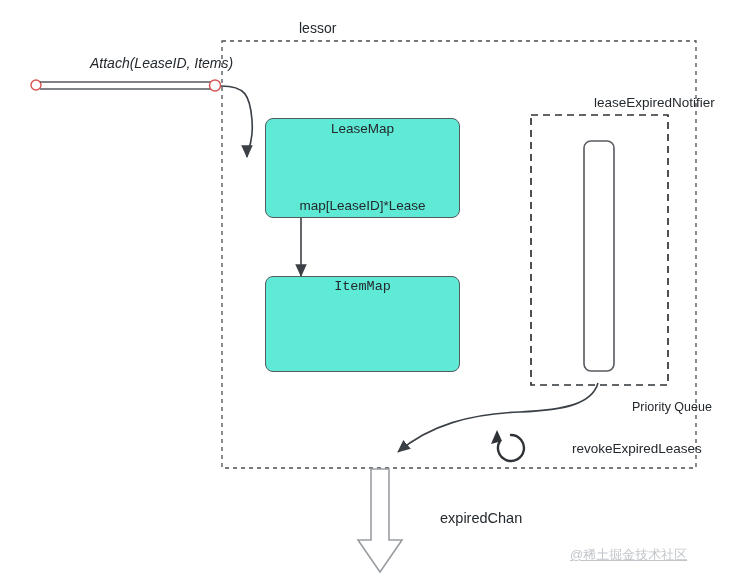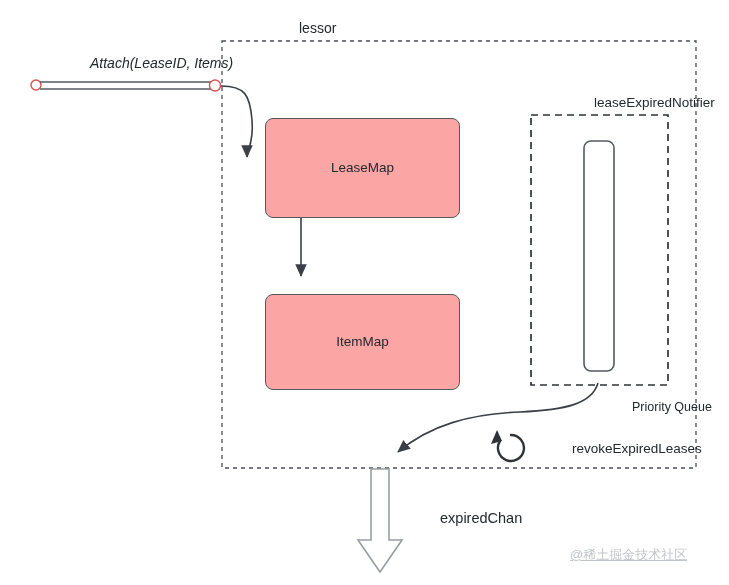--- a/index.html
+++ b/index.html
@@ -55,40 +55,41 @@
   }
   .lbl-expiredchan {
     left: 392px;
     top: 510px;
     font-size: 14.5px;
   }
   .box {
     position: absolute;
     border: 1.6px solid #555a5f;
     border-radius: 8px;
-    background: #fca5a5;
+    background: #5eead4;
     display: flex;
     flex-direction: column;
     align-items: center;
-    justify-content: center;
+    justify-content: space-between;
     color: #24292e;
     font-size: 13.5px;
     line-height: 1.55;
   }
   .box-leasemap {
     left: 265px;
     top: 118px;
     width: 193px;
     height: 98px;
   }
   .box-itemmap {
     left: 265px;
-    top: 294px;
+    top: 276px;
     width: 193px;
     height: 94px;
+    font-family: Liberation Mono, monospace;
   }
   .watermark {
     position: absolute;
     left: 570px;
     top: 546px;
     font-size: 13px;
     color: #c2c6cb;
     white-space: nowrap;
     text-decoration: underline;
   }
@@ -130,19 +131,20 @@
 
 <div class="label lbl-lessor">lessor</div>
 <div class="label lbl-attach">Attach(LeaseID, Items)</div>
 <div class="label lbl-notifier">leaseExpiredNotifier</div>
 <div class="label lbl-priority">Priority Queue</div>
 <div class="label lbl-revoke">revokeExpiredLeases</div>
 <div class="label lbl-expiredchan">expiredChan</div>
 
 <div class="box box-leasemap">
   <div>LeaseMap</div>
+  <div>map[LeaseID]*Lease</div>
 </div>
 
 <div class="box box-itemmap">
   <div>ItemMap</div>
 </div>
 
 <div class="watermark">@稀土掘金技术社区</div>
 
 </body></html>

